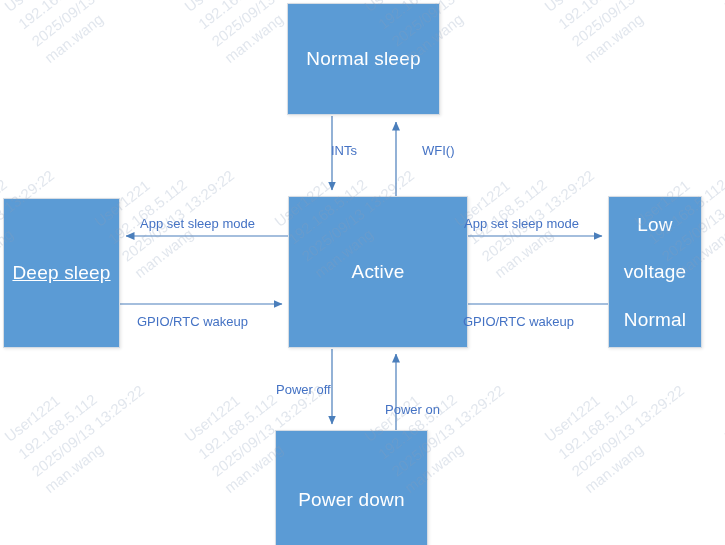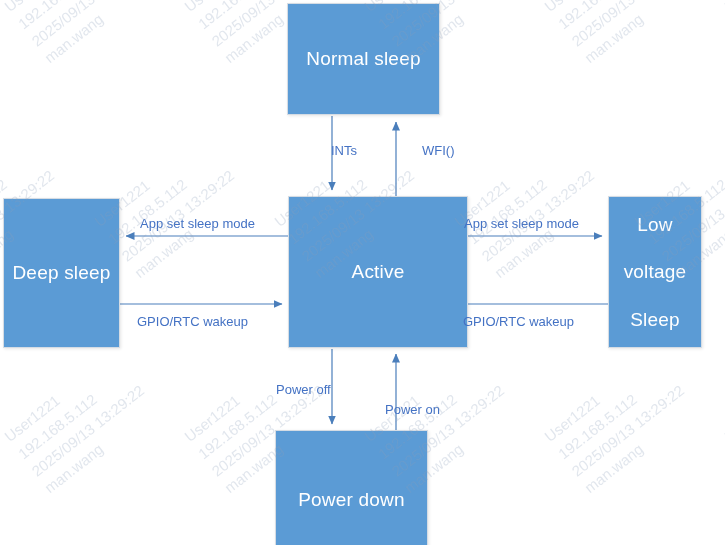--- a/index.html
+++ b/index.html
@@ -31,21 +31,21 @@
     color: #ffffff;
     font-size: 19px;
     line-height: 1.25;
     letter-spacing: 0.2px;
     box-shadow: 1px 1px 3px rgba(0,0,0,0.10);
     z-index: 3;
   }
   .state-box span { display: block; padding: 0 6px; }
 
   #box-normal-sleep { left: 287px; top: 3px;   width: 153px; height: 112px; }
-  #box-deep-sleep   { left: 3px;   top: 198px; width: 117px; height: 150px; }
+  #box-deep-sleep   { left: 3px;   top: 198px; width: 117px; height: 150px; text-decoration: underline; }
   #box-active       { left: 288px; top: 196px; width: 180px; height: 152px; }
   #box-low-voltage  { left: 608px; top: 196px; width: 94px; height: 152px; }
   #box-power-down   { left: 275px; top: 430px; width: 153px; height: 140px; }
 
   
   #connectors {
     position: absolute;
     left: 0; top: 0;
     width: 725px; height: 545px;
     z-index: 2;
@@ -130,21 +130,21 @@
   </div>
 
   <div class="state-box" id="box-active">
     <span>Active</span>
   </div>
 
   <div class="state-box" id="box-low-voltage">
     <span>
       <span>Low</span><br>
       <span>voltage</span><br>
-      <span>Sleep</span>
+      <span>Normal</span>
     </span>
   </div>
 
   <div class="state-box" id="box-power-down">
     <span>Power down</span>
   </div>
 
   <div class="edge-label" id="label-ints">INTs</div>
   <div class="edge-label" id="label-wfi">WFI()</div>
   <div class="edge-label" id="label-app-left">App set sleep mode</div>

